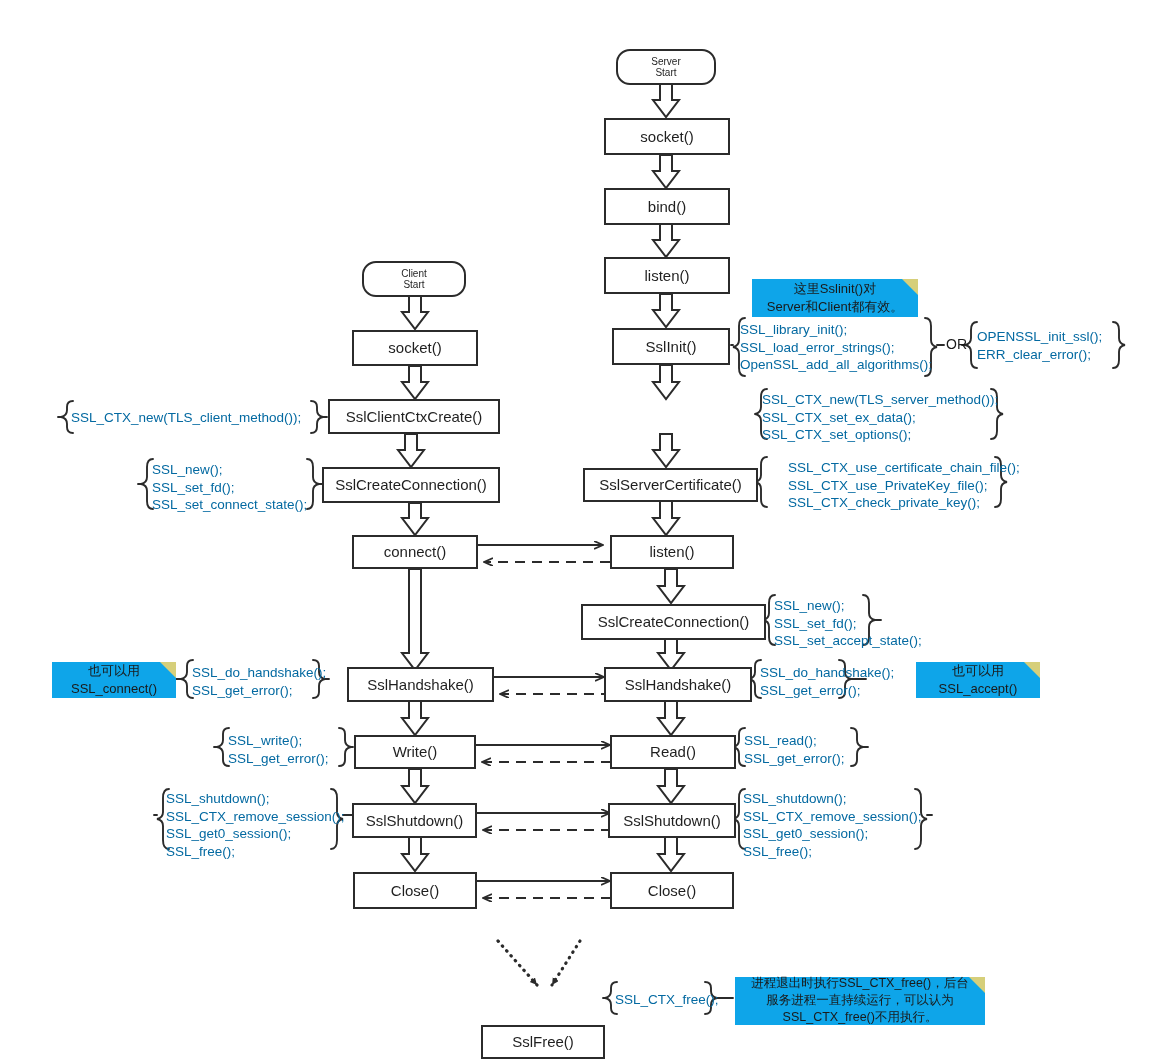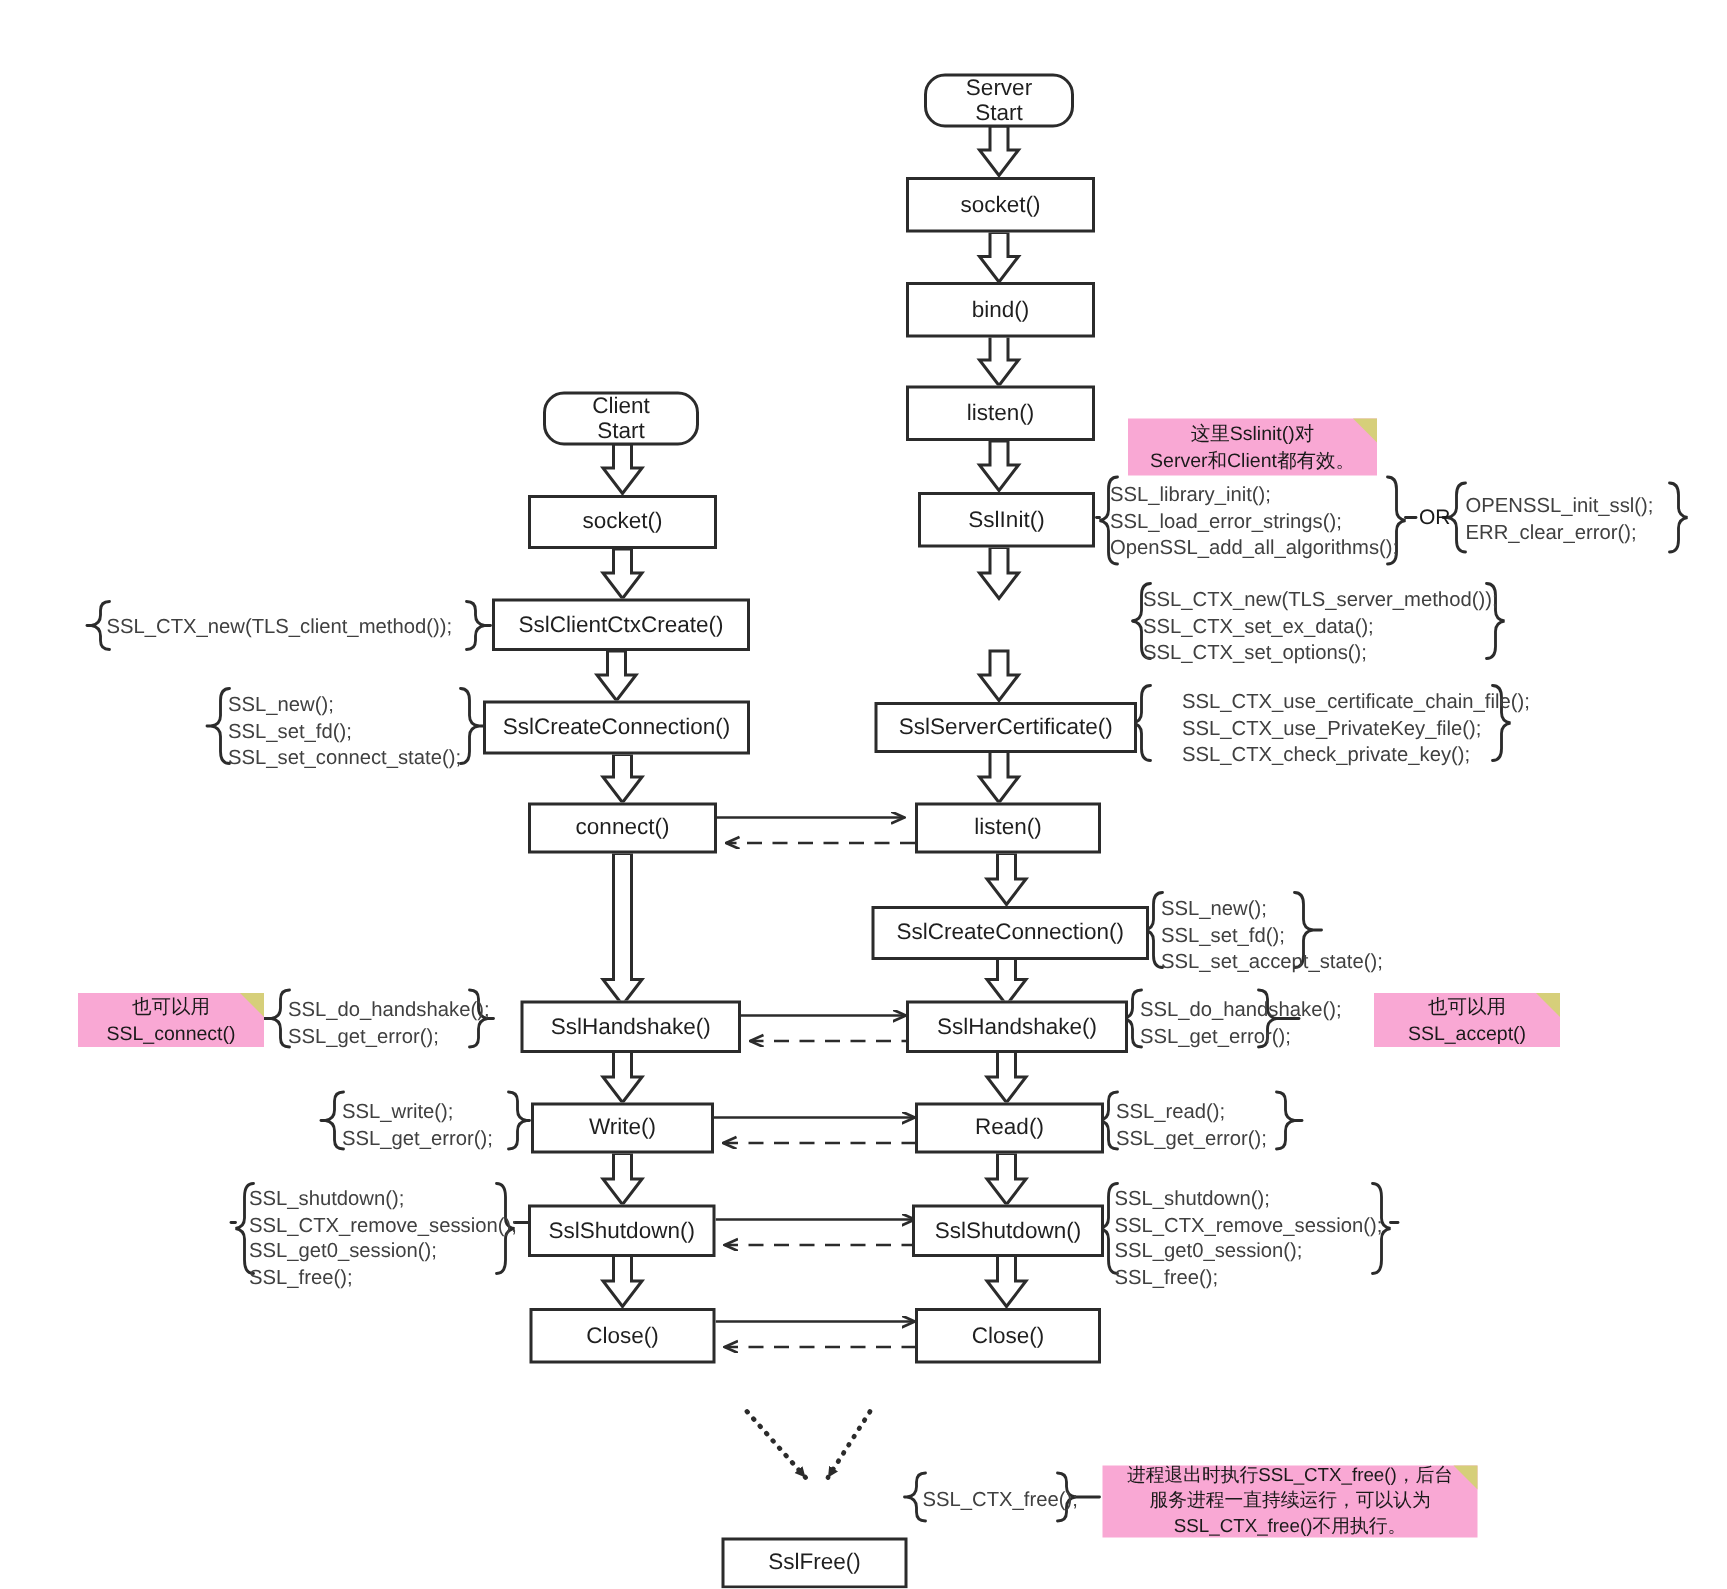--- a/index.html
+++ b/index.html
@@ -27,28 +27,28 @@
     align-items: center;
     justify-content: center;
     font-size: 15px;
     color: #1f1f1f;
     text-align: center;
     line-height: 1.15;
     white-space: nowrap;
   }
   .node.terminator {
     border-radius: 14px;
-    font-size: 15px;
+    font-size: 10px;
     line-height: 1.15;
     flex-direction: column;
   }
   .note {
     position: absolute;
     box-sizing: border-box;
-    background: #f9a8d4;
+    background: #0ea5e9;
     color: #1a1a1a;
     font-size: 13px;
     line-height: 1.35;
     text-align: center;
     padding: 3px 6px 4px 6px;
     display: flex;
     flex-direction: column;
     align-items: center;
     justify-content: center;
     white-space: pre-line;
@@ -60,21 +60,21 @@
     right: 0;
     width: 0;
     height: 0;
     border-top: 16px solid #d6cf7a;
     border-left: 16px solid transparent;
   }
   .calls {
     position: absolute;
     font-size: 13.5px;
     line-height: 1.30;
-    color: #404040;
+    color: #0369a1;
     white-space: pre-line;
   }
   .or-label {
     position: absolute;
     font-size: 14px;
     color: #1a1a1a;
   }
   svg.overlay {
     position: absolute;
     left: 0;

